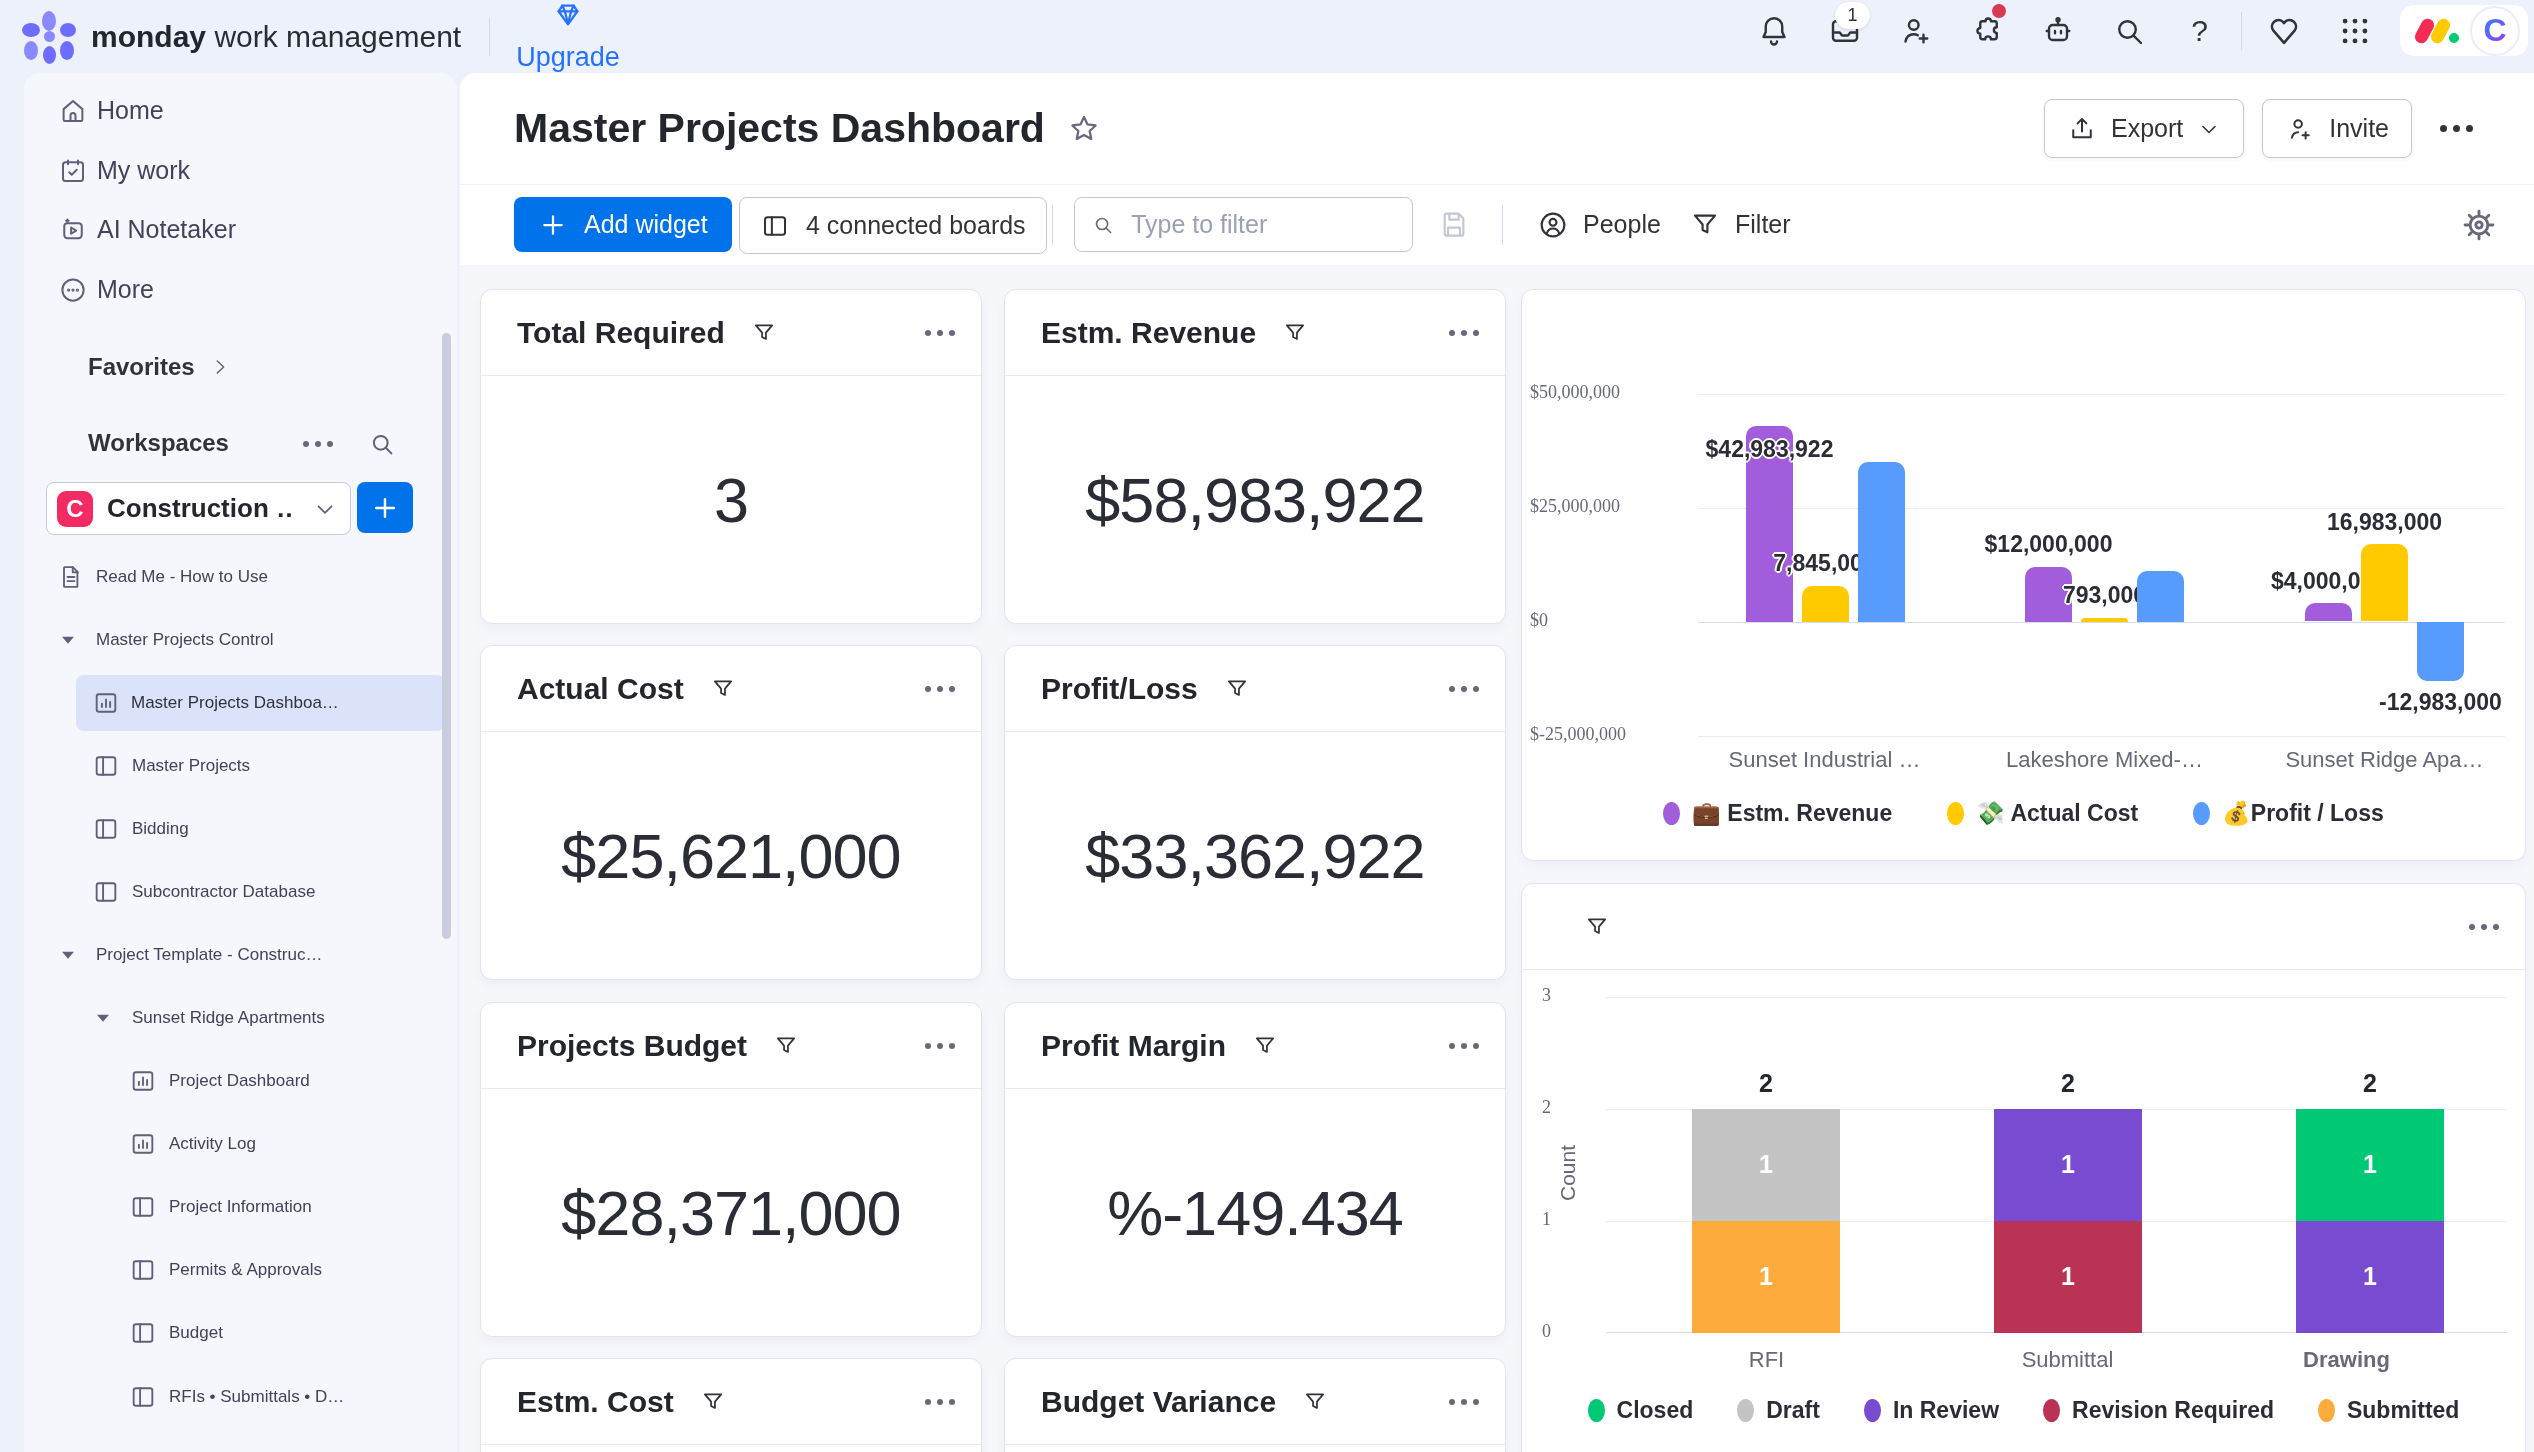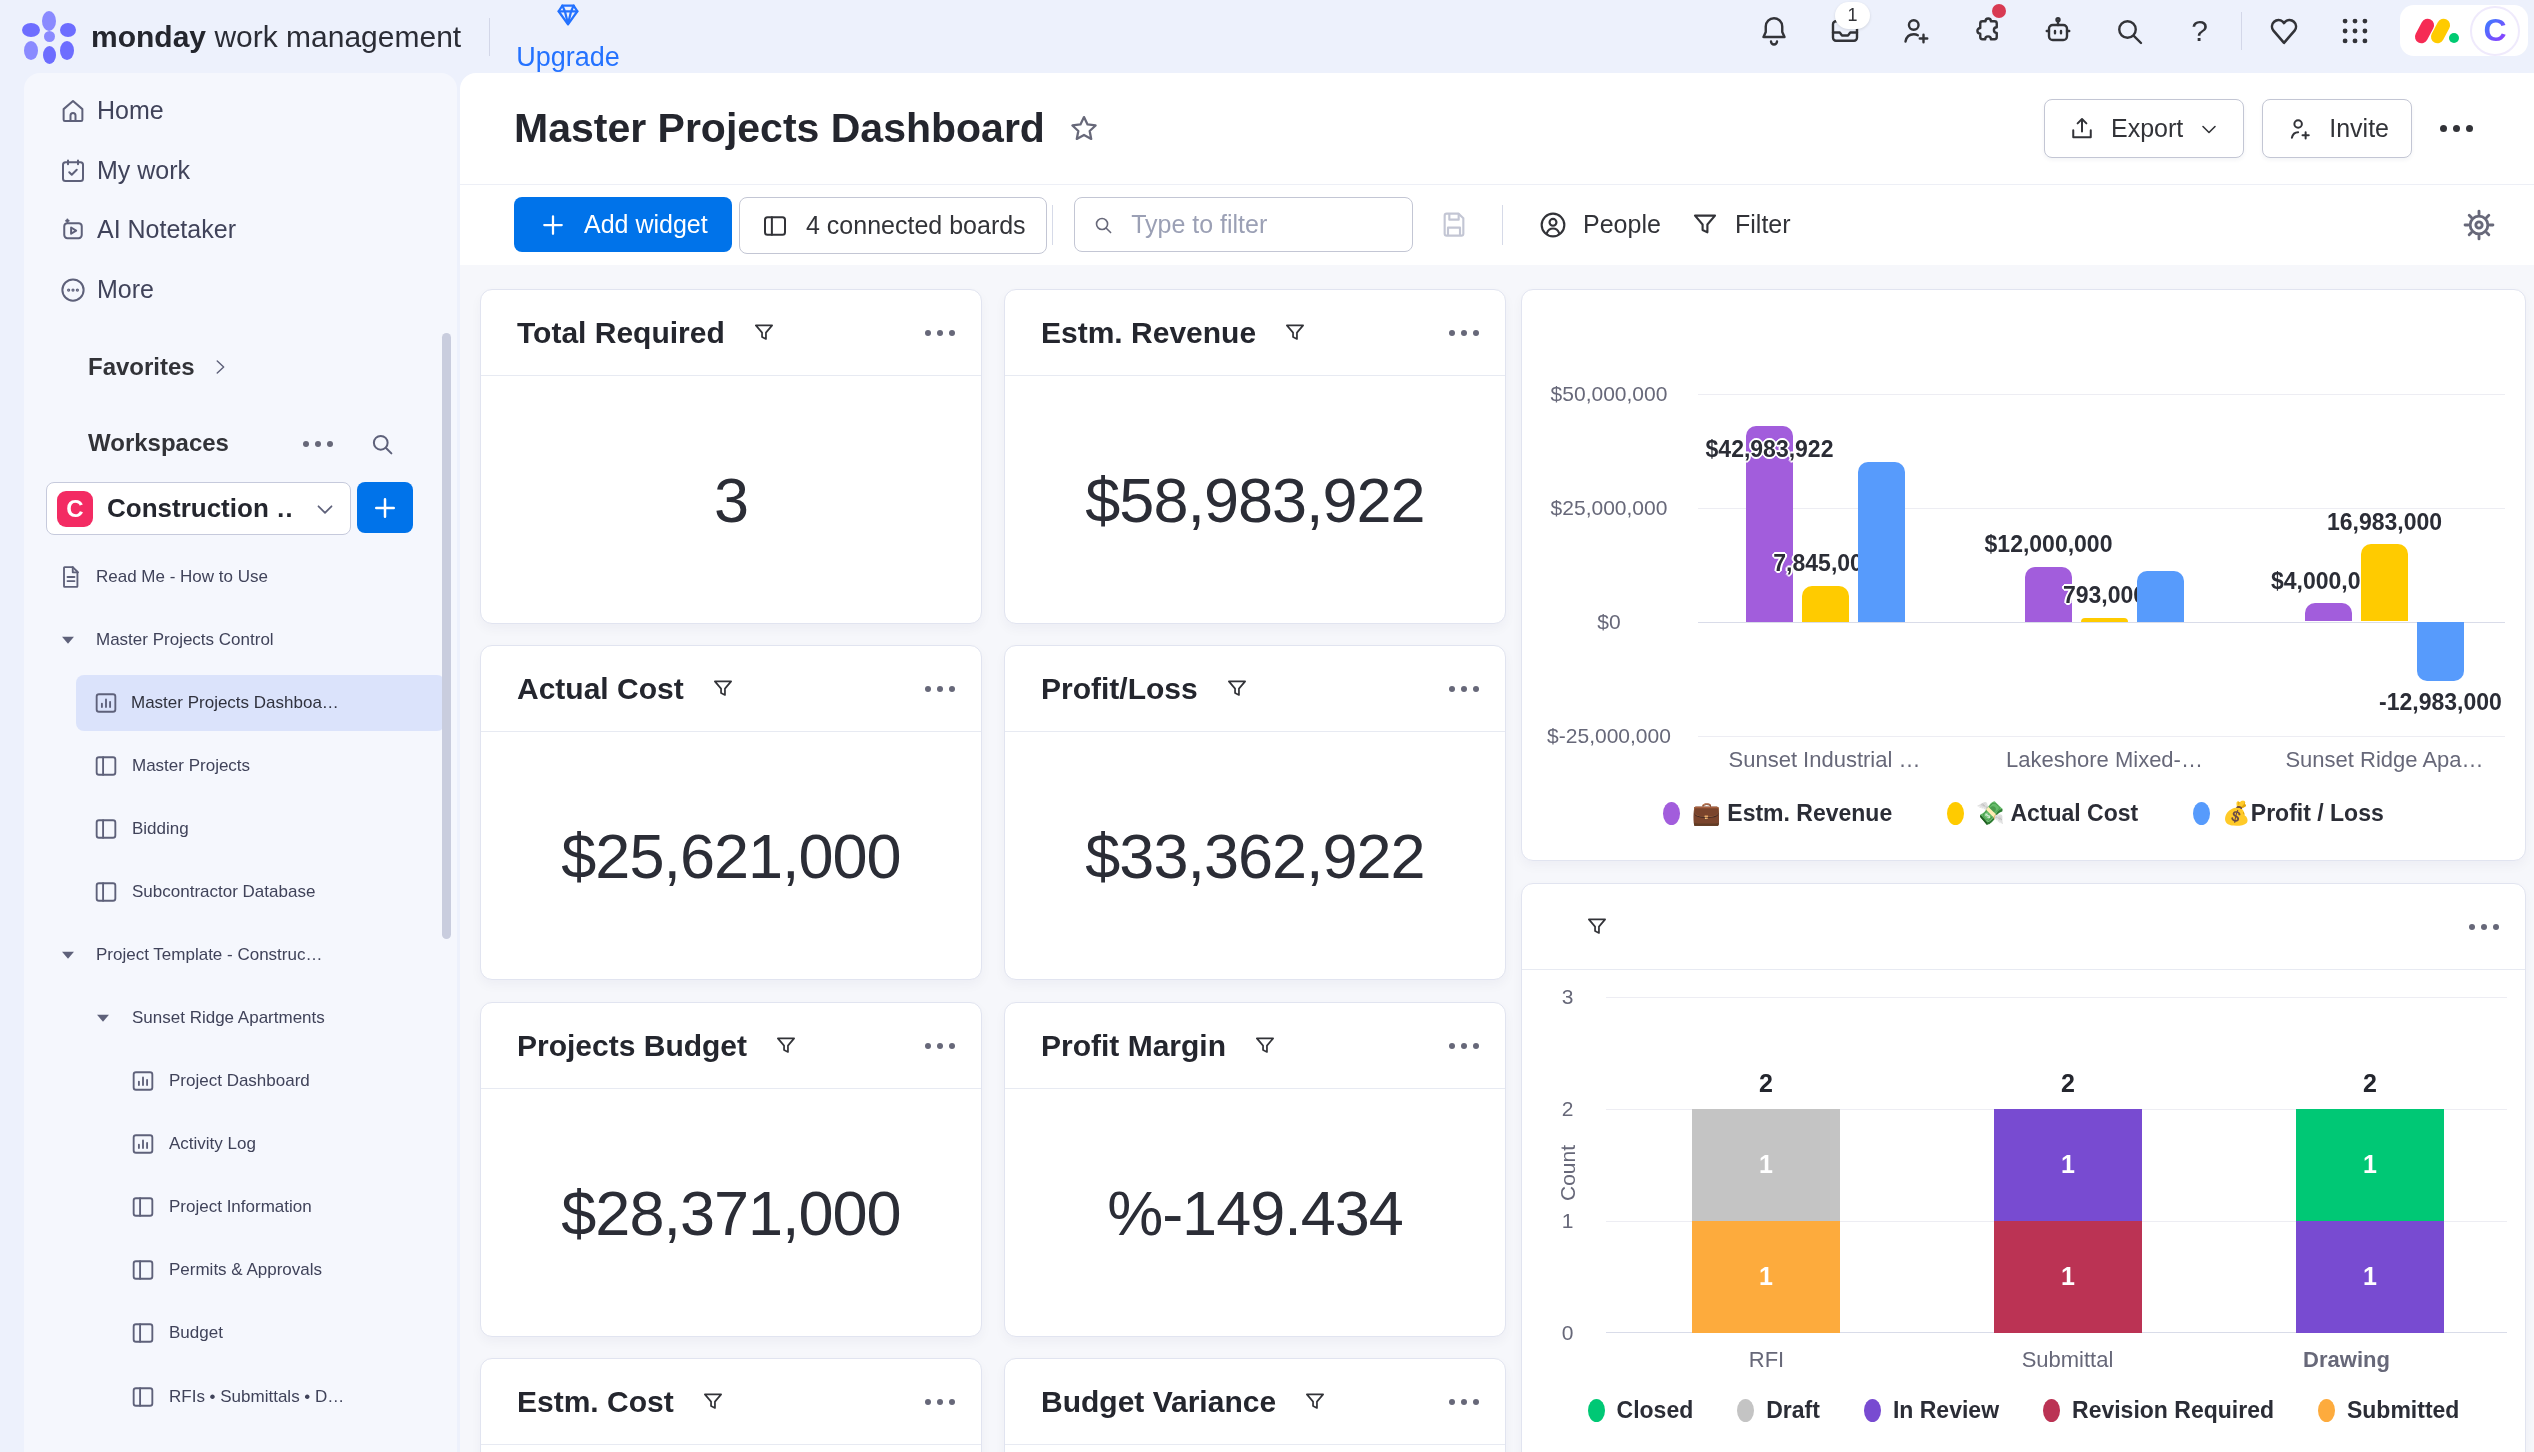--- a/index.html
+++ b/index.html
@@ -84,21 +84,21 @@
   .card-head{height:85px;border-bottom:1px solid #e7eaf2;display:flex;align-items:center;padding:0 26px 0 36px;}
   .card-title{font-size:30px;font-weight:600;color:#24262e;white-space:nowrap;}
   .funnel{margin-left:26px;cursor:pointer;}
   .card-menu{margin-left:auto;cursor:pointer;}
   .num-wrap{position:absolute;left:0;right:0;top:86px;bottom:0;display:flex;align-items:center;justify-content:center;}
   .num{font-size:63px;font-weight:500;color:#2b2d36;letter-spacing:-1px;}
 
   
   .gridline{position:absolute;height:1px;background:#ededf3;}
   .gridline.zero{background:#d9dce9;}
-  .ytick{position:absolute;font-size:21px;color:#676879;text-align:center;}
+  .ytick{position:absolute;font-size:18px;color:#676879;text-align:left;font-family:Liberation Serif, serif;}
   .xlab{position:absolute;font-size:22px;color:#676879;text-align:center;}
   .bar{position:absolute;}
   .bar-label{position:absolute;font-size:23px;font-weight:700;color:#2b2d36;text-align:center;
              text-shadow:-2px 0 #fff,2px 0 #fff,0 -2px #fff,0 2px #fff,-1px -1px #fff,1px 1px #fff,1px -1px #fff,-1px 1px #fff;}
   .seg-label{position:absolute;font-size:25px;font-weight:700;color:#fff;text-align:center;}
   .total-label{position:absolute;font-size:25px;font-weight:700;color:#24262e;text-align:center;}
   .legend{position:absolute;left:0;right:0;display:flex;justify-content:center;gap:55px;}
   .legend-item{display:flex;align-items:center;gap:12px;cursor:pointer;}
   .legend-dot{width:17px;height:23px;border-radius:50%;}
   .legend-lbl{font-size:23px;font-weight:700;color:#2b2d36;white-space:nowrap;}

